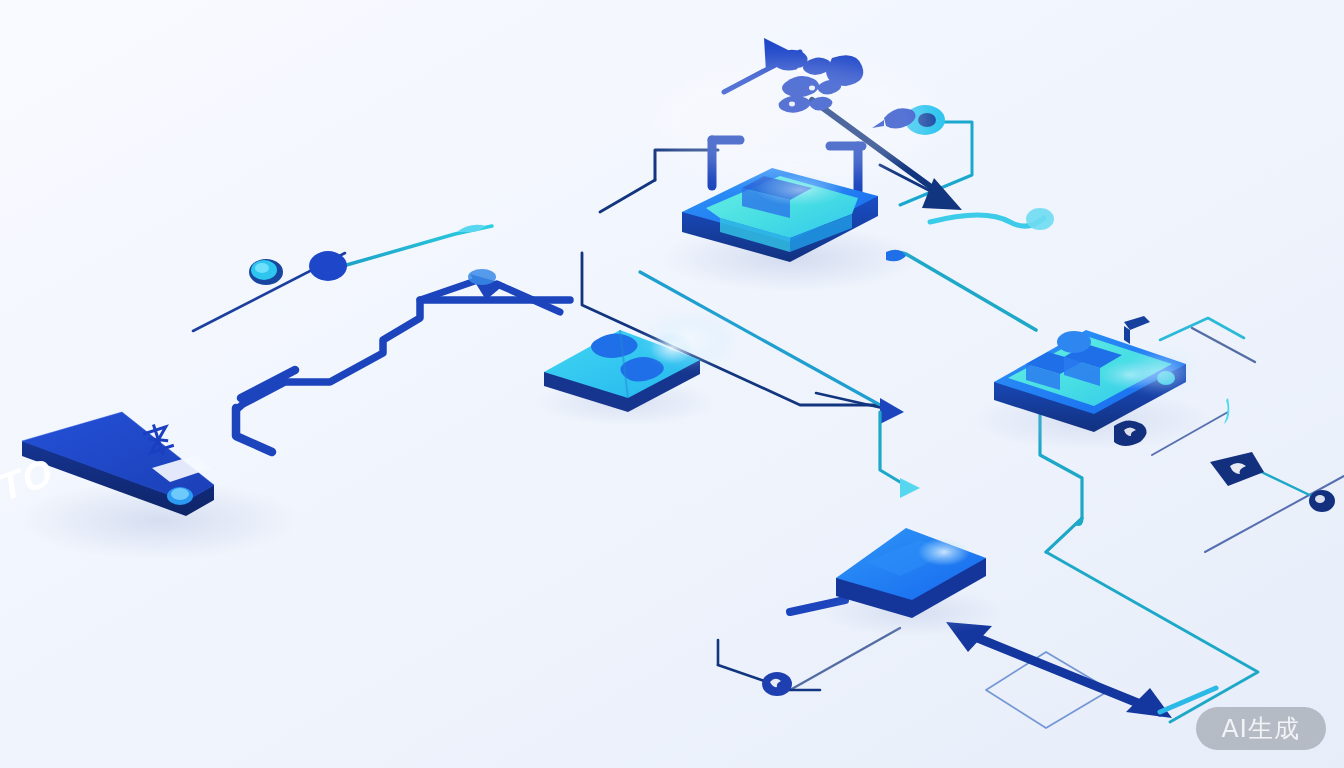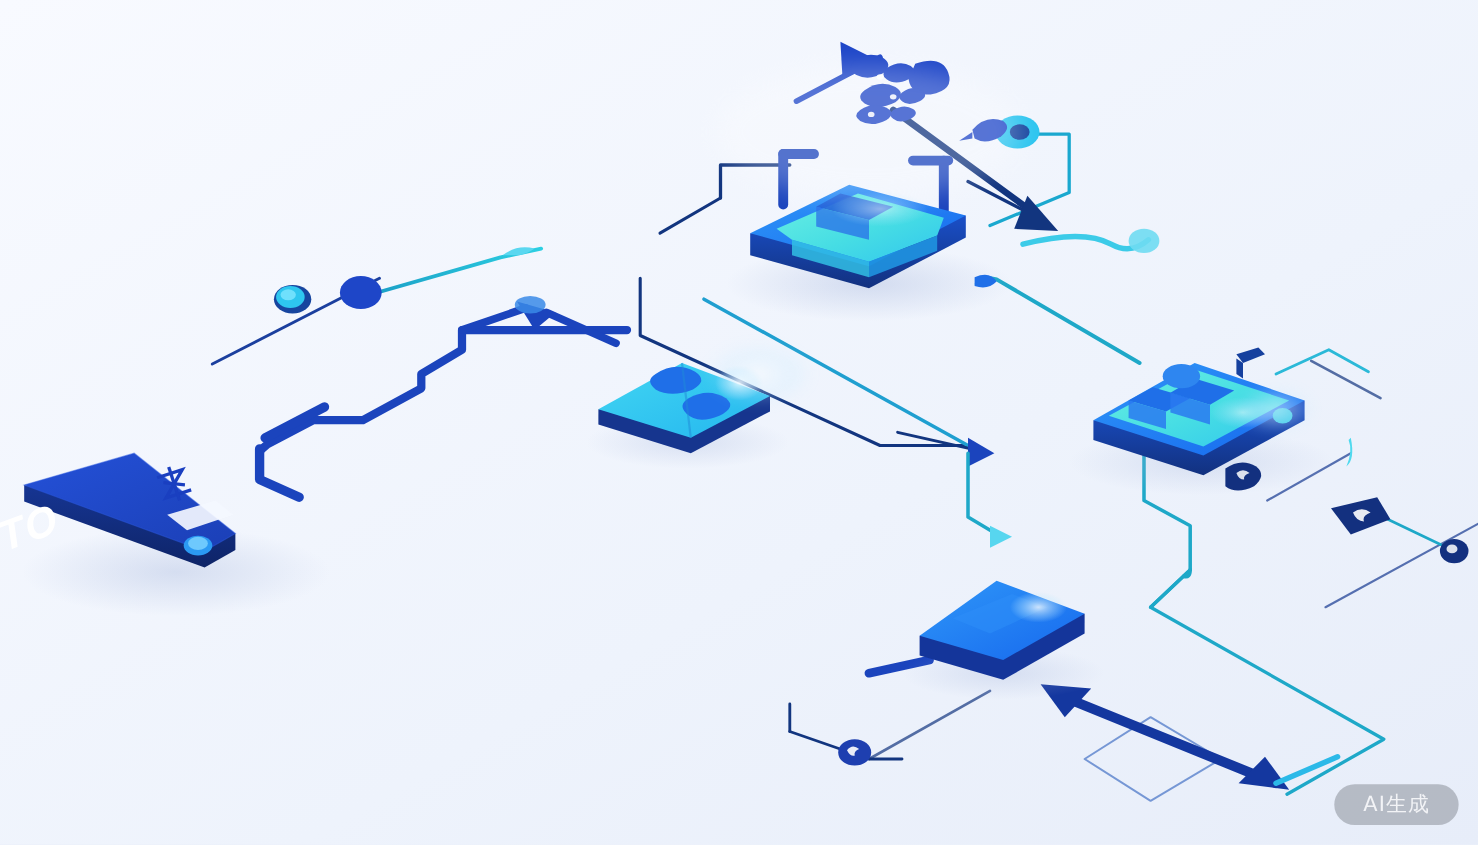--- a/index.html
+++ b/index.html
@@ -17,21 +17,21 @@
   }
   #scene{position:absolute;inset:0;width:1344px;height:768px;display:block;}
 
   
   .watermark{
     position:absolute;right:18px;bottom:18px;
     background:rgba(150,155,165,.62);
     color:#f2f3f6;
     padding:9px 26px;
     border-radius:22px;
-    font-size:19px;
+    font-size:25px;
     letter-spacing:1px;
     line-height:1;
     font-family:"DejaVu Sans",sans-serif;
     user-select:none;
     display:flex;align-items:center;
   }
 </style>
 </head>
 <body>
 

